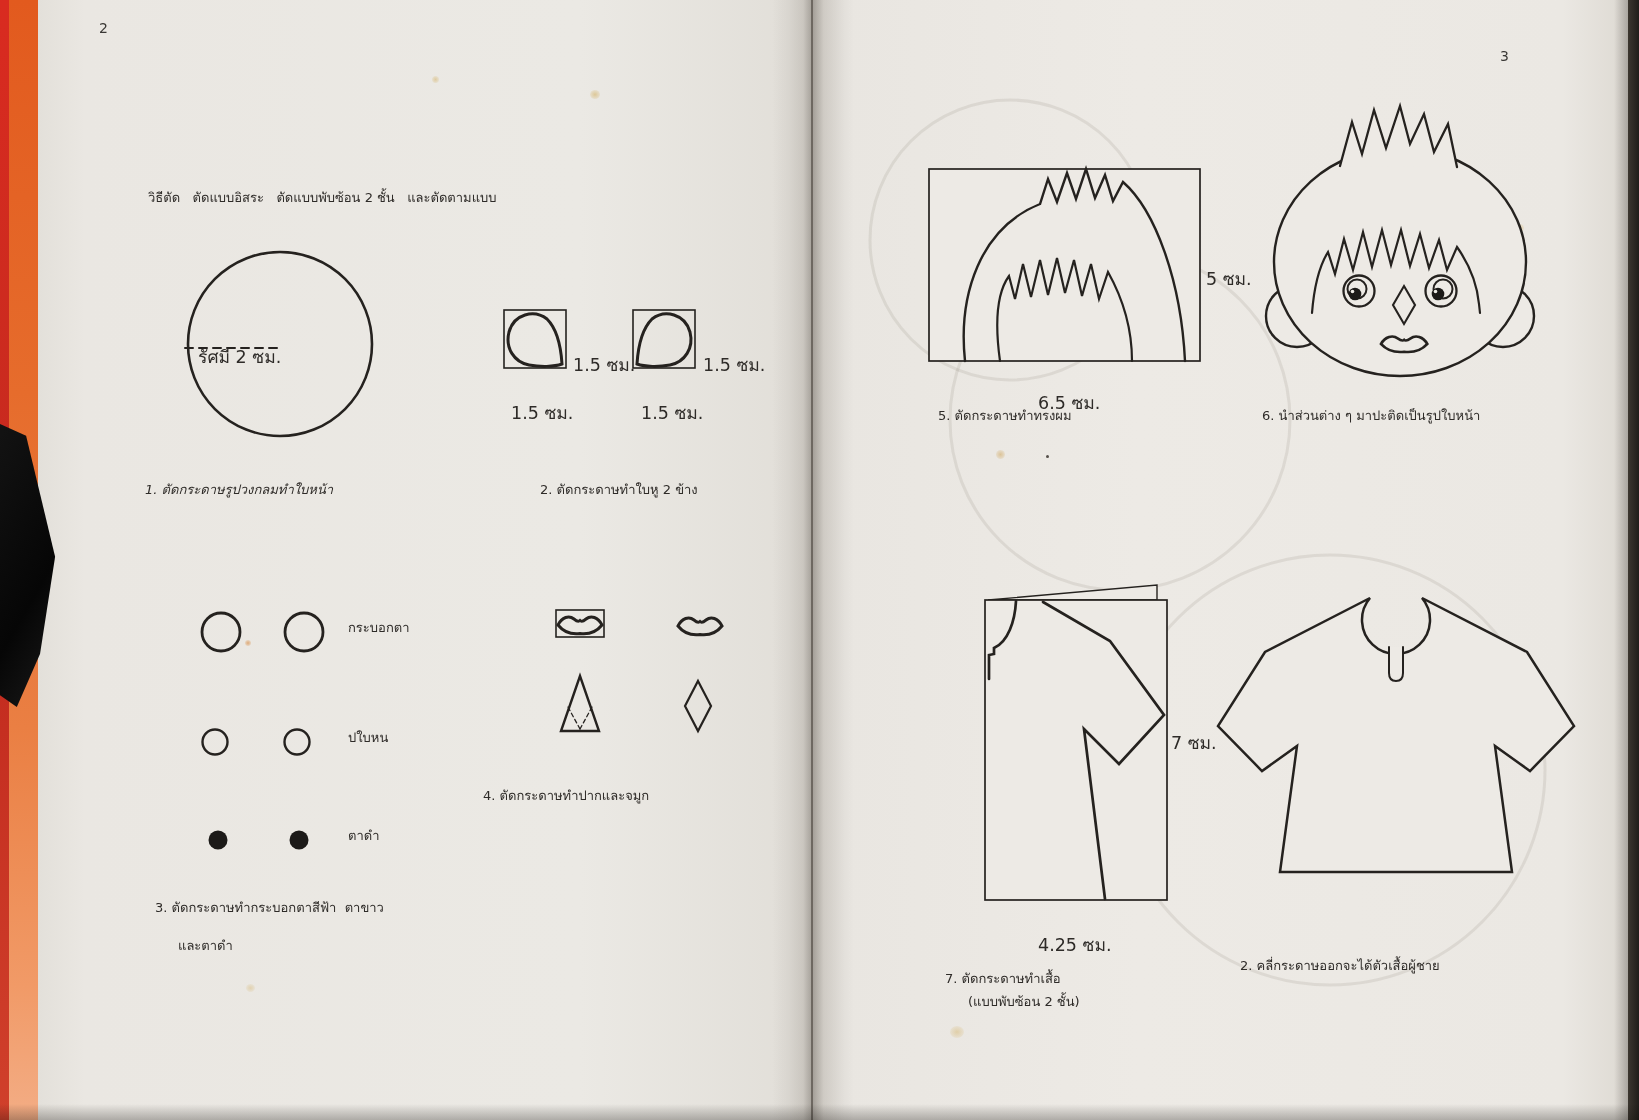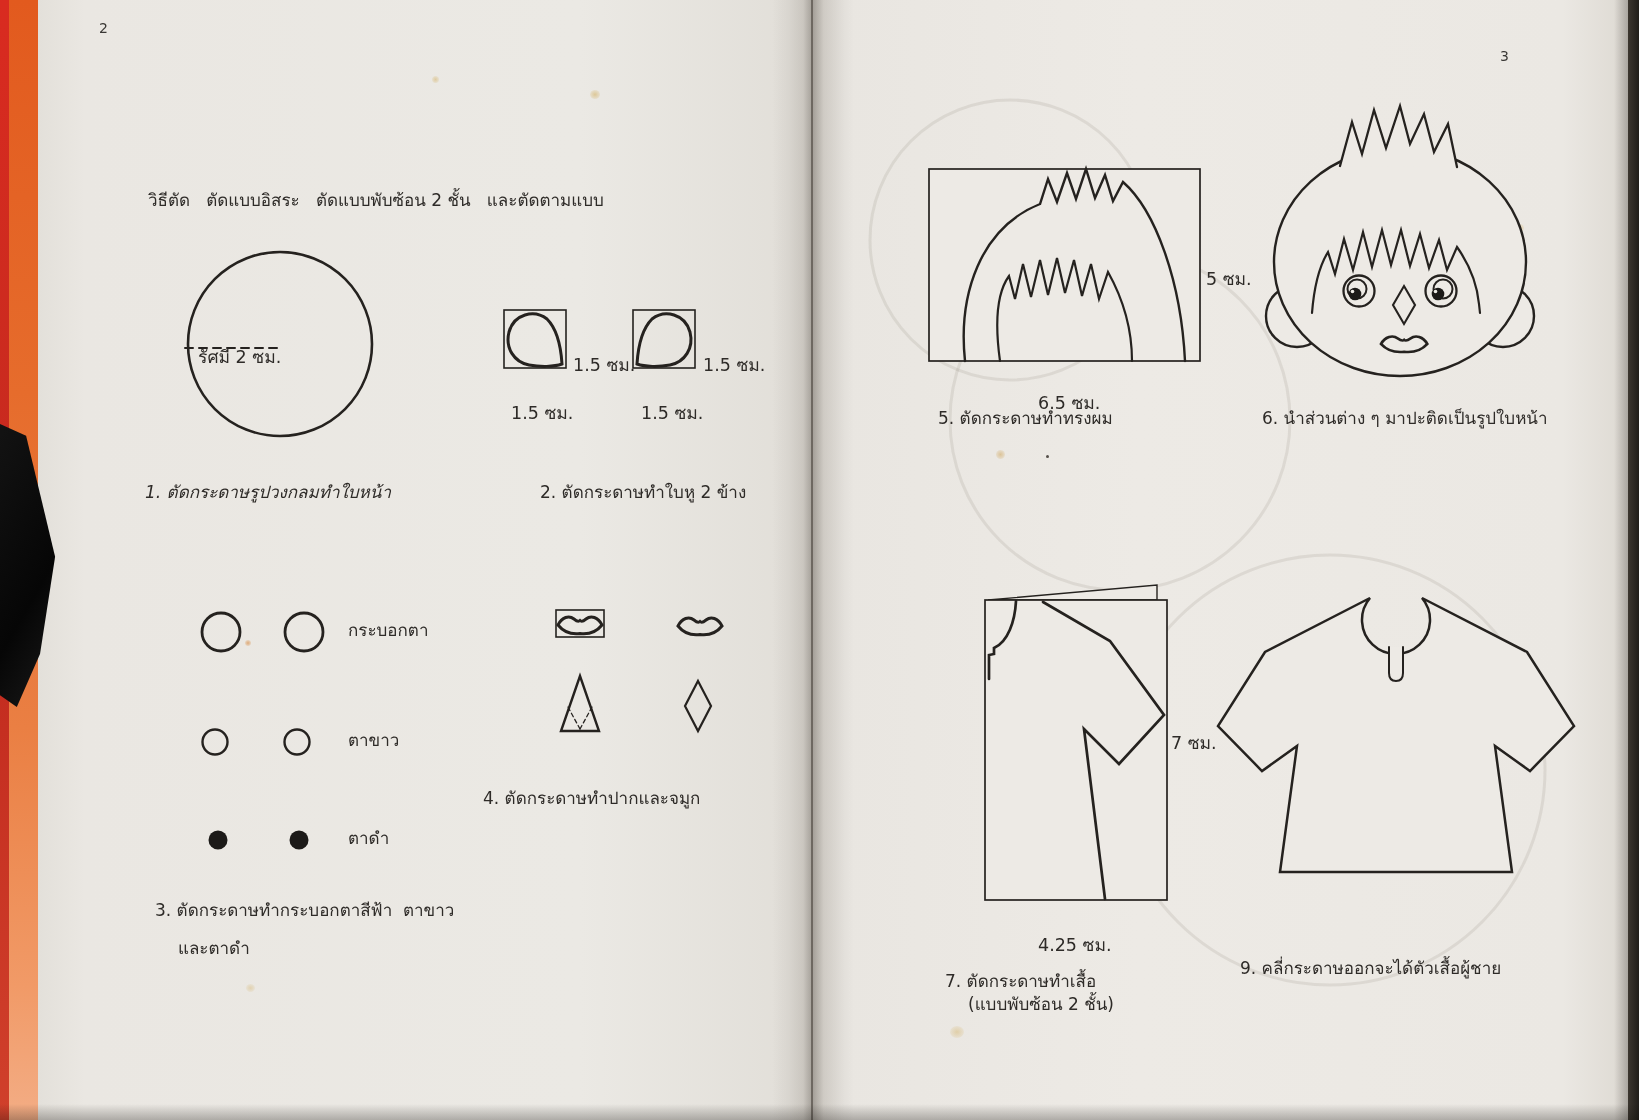--- a/index.html
+++ b/index.html
@@ -23,21 +23,21 @@
   .edge-right{position:absolute;left:1614px;top:0;width:25px;height:1120px;
     background:linear-gradient(90deg,rgba(0,0,0,0) 0%,rgba(20,16,12,0.25) 55%,rgba(5,4,3,0.6) 100%);}
   .edge-bottom{position:absolute;left:0;bottom:0;width:1639px;height:16px;
     background:linear-gradient(0deg,rgba(15,12,9,0.28),rgba(15,12,9,0));}
   
   .clip{position:absolute;left:0;top:418px;width:58px;height:295px;background:
     linear-gradient(120deg,#131313,#060606 60%,#1c1c1c);
     clip-path:polygon(0% 2%,45% 6%,95% 47%,69% 80%,29% 98%,0% 94%);}
   
   .t{position:absolute;white-space:pre;line-height:1.25;}
-  .cap{font-size:17px;}
+  .cap{font-size:13px;}
   .lbl{font-size:17.5px;margin-top:27px;}
   .pagenum{font-size:14px;color:#3a3835;}
   .title-box{position:absolute;left:101px;top:78px;width:360px;height:60px;
     border:3px solid #181716;background:#cfcfcd;box-sizing:border-box;
     box-shadow:inset 0 0 0 1px #8f8f8d;}
   .title-inner{position:absolute;left:3px;top:3px;right:3px;bottom:3px;
     border:1.5px solid #1d1c1b;background:linear-gradient(115deg,#bcbcba,#dadad8 55%,#cfcfcd);
     display:flex;align-items:center;justify-content:center;}
   .title-text{font-size:23px;font-weight:bold;letter-spacing:0.5px;color:#171615;}
   svg{position:absolute;left:0;top:0;}
@@ -173,41 +173,41 @@
 
   <span class="t lbl" style="left:573px;top:328px;">1.5 ซม.</span>
   <span class="t lbl" style="left:703px;top:328px;">1.5 ซม.</span>
   <span class="t lbl" style="left:511px;top:376px;">1.5 ซม.</span>
   <span class="t lbl" style="left:641px;top:376px;">1.5 ซม.</span>
 
   <span class="t cap" style="left:145px;top:482px;font-style:italic;">1. ตัดกระดาษรูปวงกลมทำใบหน้า</span>
   <span class="t cap" style="left:540px;top:482px;">2. ตัดกระดาษทำใบหู 2 ข้าง</span>
 
   <span class="t cap" style="left:348px;top:620px;">กระบอกตา</span>
-  <span class="t cap" style="left:348px;top:730px;">ตาขาว</span>
+  <span class="t cap" style="left:348px;top:730px;">ปใบหน</span>
   <span class="t cap" style="left:348px;top:828px;">ตาดำ</span>
 
   <span class="t cap" style="left:483px;top:788px;">4. ตัดกระดาษทำปากและจมูก</span>
 
   <span class="t cap" style="left:155px;top:900px;">3. ตัดกระดาษทำกระบอกตาสีฟ้า  ตาขาว</span>
   <span class="t cap" style="left:178px;top:938px;">และตาดำ</span>
 
   <span class="t pagenum" style="left:1500px;top:48px;">3</span>
 
   <span class="t lbl" style="left:1206px;top:242px;">5 ซม.</span>
   <span class="t lbl" style="left:1038px;top:366px;">6.5 ซม.</span>
 
   <span class="t cap" style="left:938px;top:408px;text-align:center;">5. ตัดกระดาษทำทรงผม</span>
   <span class="t cap" style="left:1262px;top:408px;">6. นำส่วนต่าง ๆ มาปะติดเป็นรูปใบหน้า</span>
 
   <span class="t lbl" style="left:1171px;top:706px;">7 ซม.</span>
   <span class="t lbl" style="left:1038px;top:908px;">4.25 ซม.</span>
 
   <span class="t cap" style="left:945px;top:958px;margin-top:13px;">7. ตัดกระดาษทำเสื้อ</span>
   <span class="t cap" style="left:968px;top:994px;">(แบบพับซ้อน 2 ชั้น)</span>
-  <span class="t cap" style="left:1240px;top:958px;">9. คลี่กระดาษออกจะได้ตัวเสื้อผู้ชาย</span>
+  <span class="t cap" style="left:1240px;top:958px;">2. คลี่กระดาษออกจะได้ตัวเสื้อผู้ชาย</span>
 
   <div class="gutter"></div>
   <div class="seam"></div>
   <div class="clip"></div>
   <div class="edge-right"></div>
   <div class="edge-bottom"></div>
 </div>
 
 </body></html>

